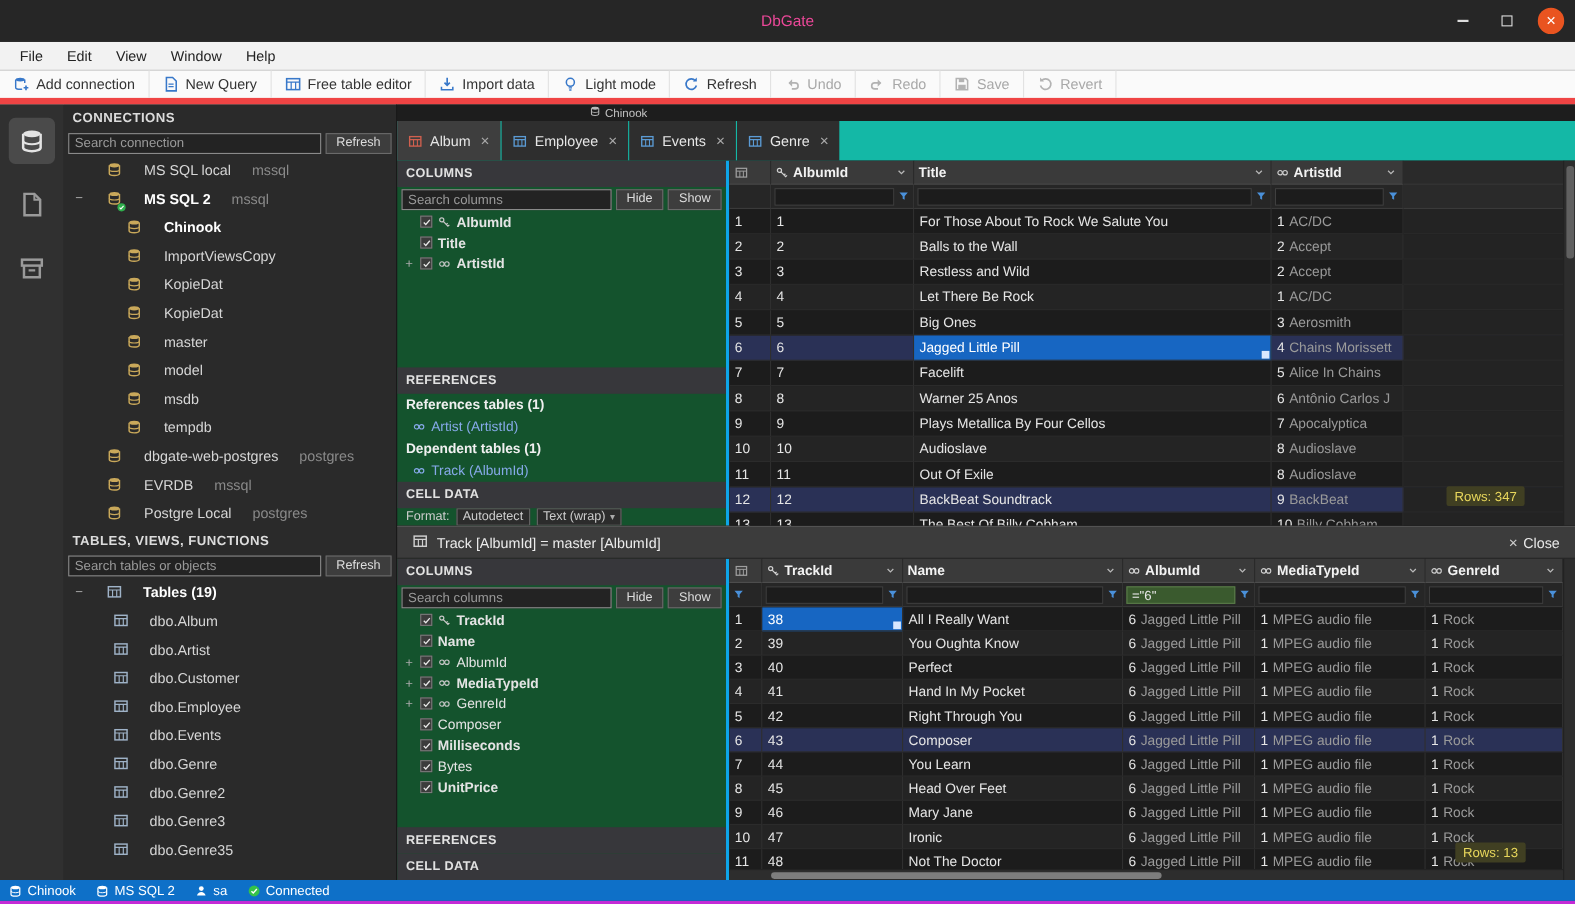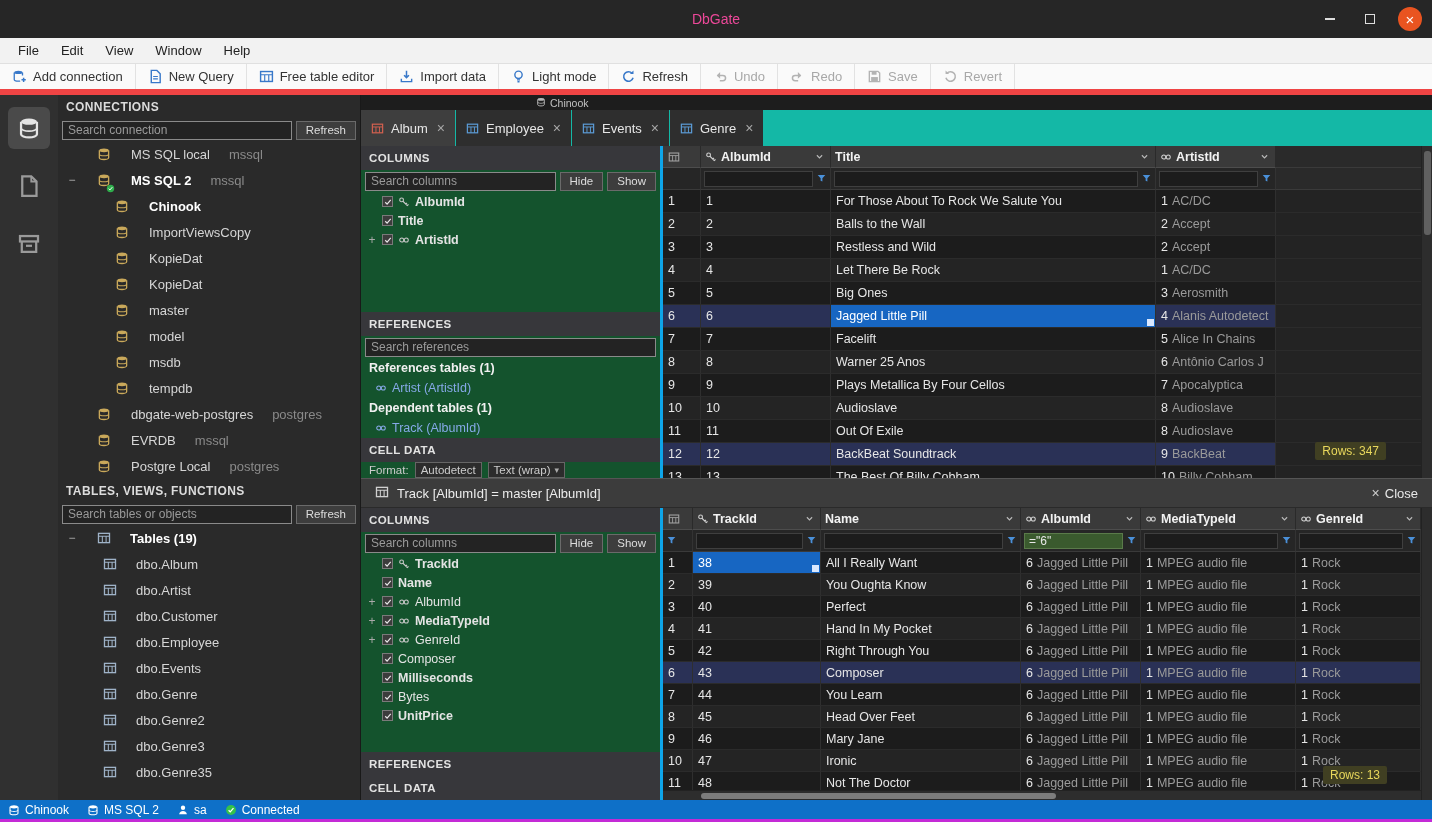--- a/index.html
+++ b/index.html
@@ -644,23 +644,20 @@
                   <svg viewBox="0 0 16 16">
                     <circle cx="5" cy="8" r="2.7" fill="none" stroke="#c8c8c8" stroke-width="1.4"></circle>
                     <circle cx="11" cy="8" r="2.7" fill="none" stroke="#c8c8c8" stroke-width="1.4"></circle>
                   </svg>
                 </span>
                 <span class="col-label bold">ArtistId</span>
               </div>
             </div>
           <div class="side-fill"></div>
           <div class="sec-title">REFERENCES</div>
-          <div class="search-row">
-            <input class="search-input" placeholder="Search references" style="">
-          </div>
           <div id="album-refs">
               <div class="ref-group">References tables (1)</div>
               <div class="ref-link">
                 <span class="ic" style="height: 12px; width: 12px;">
                   <svg viewBox="0 0 16 16">
                     <circle cx="5" cy="8" r="2.7" fill="none" stroke="#86a9e8" stroke-width="1.4"></circle>
                     <circle cx="11" cy="8" r="2.7" fill="none" stroke="#86a9e8" stroke-width="1.4"></circle>
                   </svg>
                 </span>
                 <span>Artist (ArtistId)</span>
@@ -845,21 +842,21 @@
                 <div class="g-cell g-num" style="width: 38px;">6</div>
                 <div class="g-cell g-d" style="width: 130px;">
                   <span class="g-val">6</span>
                 </div>
                 <div class="g-cell g-d sel" style="width: 325px;">
                   <span class="g-val">Jagged Little Pill</span>
                   <span class="sel-handle"></span>
                 </div>
                 <div class="g-cell g-d" style="width: 120px;">
                   <span class="g-val">4</span>
-                  <span class="g-refval">Alanis Autodetect</span>
+                  <span class="g-refval">Chains Morissett</span>
                 </div>
                 <div class="g-cell g-fill"></div>
               </div>
               <div class="g-row g-data" style="height: 23px;">
                 <div class="g-cell g-num" style="width: 38px;">7</div>
                 <div class="g-cell g-d" style="width: 130px;">
                   <span class="g-val">7</span>
                 </div>
                 <div class="g-cell g-d" style="width: 325px;">
                   <span class="g-val">Facelift</span>

